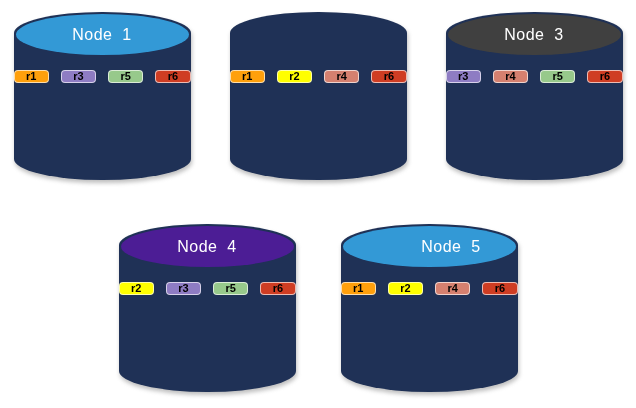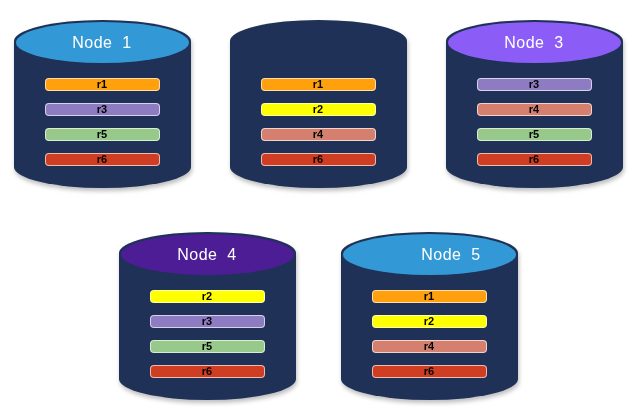--- a/index.html
+++ b/index.html
@@ -4,21 +4,21 @@
 <style>
   html,body { margin:0; padding:0; background:#ffffff; }
   .canvas {
     position:relative;
     width:636px; height:408px;
     background:#ffffff;
     font-family:"Liberation Sans", sans-serif;
     overflow:hidden;
   }
   .row { display:flex; justify-content:center; }
-  .row-top { padding-top:20px; gap:39px; }
+  .row-top { padding-top:12px; gap:39px; }
   .row-bottom { margin-top:44px; gap:45px; }
 
   .cylinder {
     position:relative;
     width:177px; height:168px;
     filter: drop-shadow(1px 3px 2px rgba(110,110,110,0.45));
     flex:0 0 auto;
   }
   .cyl-body {
     position:absolute; left:0; top:0; right:0; bottom:0;
@@ -32,21 +32,21 @@
     z-index:2;
   }
   .node-title {
     color:#ffffff;
     font-size:16px;
     letter-spacing:0.5px;
     white-space:pre;
   }
   .bars {
     position:absolute; left:0; right:0; top:58px;
-    display:flex; flex-direction:column; align-items:center; gap:12px;
+    display:flex; align-items:center; gap:12px;
     z-index:3;
   }
   .bar {
     width:115px; height:13px;
     border-radius:4px;
     border:1px solid rgba(255,255,255,0.65);
     box-sizing:border-box;
     display:flex; align-items:center; justify-content:center;
     font-size:11px; font-weight:bold; color:#000000;
     line-height:1;
@@ -75,21 +75,21 @@
     <div class="bars">
           <div class="bar" style="background: rgb(255, 160, 12); color: rgb(0, 0, 0);">r1</div>
           <div class="bar" style="background: rgb(255, 255, 0); color: rgb(0, 0, 0);">r2</div>
           <div class="bar" style="background: rgb(213, 128, 111); color: rgb(0, 0, 0);">r4</div>
           <div class="bar" style="background: rgb(207, 61, 35); color: rgb(0, 0, 0);">r6</div>
         </div>
   </div>
 
   <div class="cylinder">
     <div class="cyl-body" style="background: rgb(31, 49, 86);"></div>
-    <div class="cyl-top" style="background: #8b5cf6;">
+    <div class="cyl-top" style="background: #404040;">
       <span class="node-title" style="color: rgb(255, 255, 255);">Node  3</span>
     </div>
     <div class="bars">
           <div class="bar" style="background: rgb(142, 124, 195); color: rgb(0, 0, 0);">r3</div>
           <div class="bar" style="background: rgb(213, 128, 111); color: rgb(0, 0, 0);">r4</div>
           <div class="bar" style="background: rgb(151, 201, 139); color: rgb(0, 0, 0);">r5</div>
           <div class="bar" style="background: rgb(207, 61, 35); color: rgb(0, 0, 0);">r6</div>
         </div>
   </div>
 </div>

